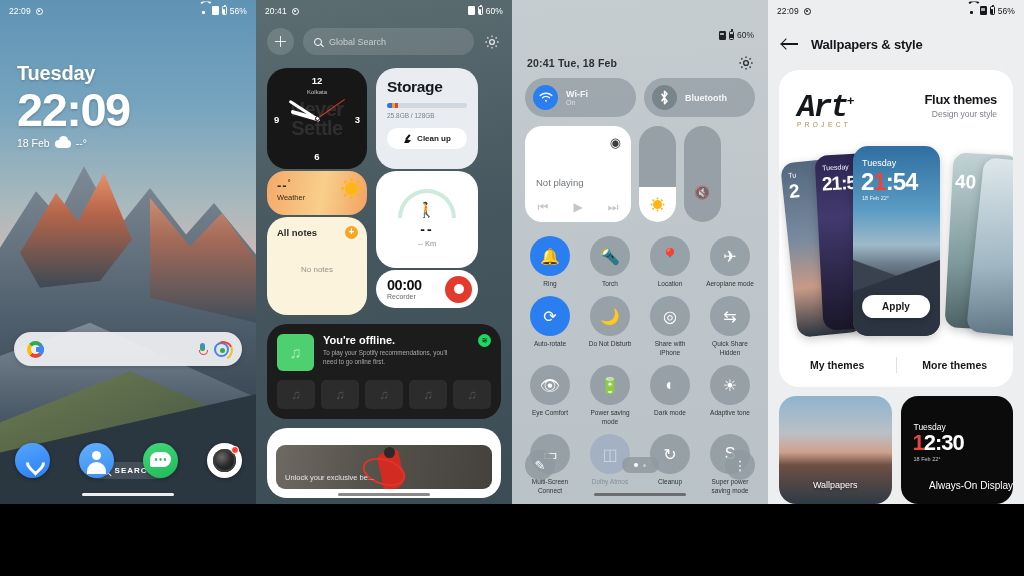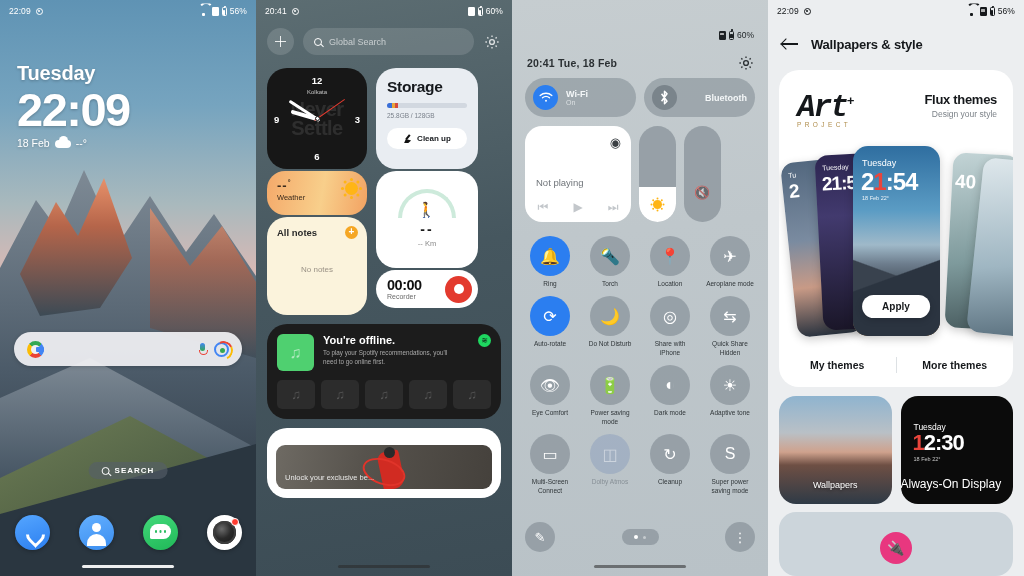--- a/index.html
+++ b/index.html
@@ -3,30 +3,30 @@
 <meta charset="utf-8">
 <style>
   * { box-sizing: border-box; margin: 0; padding: 0; }
   html, body {
     width: 1024px; height: 576px;
     background: #000;
     font-family: "Liberation Sans", sans-serif;
     overflow: hidden;
   }
   .strip { display: flex; width: 1024px; height: 576px; }
-  .panel { width: 256px; height: 576px; position: relative; overflow: hidden; }
+  .panel { width: 256px; height: 504px; position: relative; overflow: hidden; }
 
   
   .statusbar {
     position: absolute; top: 0; left: 0; right: 0; height: 22px;
     display: flex; align-items: center; justify-content: space-between;
     padding: 0 9px; font-size: 8.5px; letter-spacing: .1px; z-index: 40;
   }
   .sb-left { display: flex; align-items: center; gap: 5px; }
-  .sb-right { display: flex; align-items: flex-end; gap: 3px; }
+  .sb-right { display: flex; align-items: flex-start; gap: 3px; }
   .sb-dot { width: 7px; height: 7px; border-radius: 50%; border: 1.1px solid currentColor; position: relative; }
   .sb-dot::after { content:""; position:absolute; left:50%; top:50%; width:2.4px; height:2.4px; margin:-1.2px 0 0 -1.2px; border-radius:50%; background: currentColor; }
   .ic-wifi { width: 10px; height: 8px; position: relative; }
   .ic-wifi::before {
     content:""; position:absolute; left:0; bottom:0; width:10px; height:10px;
     border: 2px solid currentColor; border-radius: 50%;
     clip-path: polygon(50% 50%, 0% 10%, 100% 10%);
   }
   .ic-wifi::after { content:""; position:absolute; left:3.6px; bottom:0.5px; width:2.8px; height:2.8px; background: currentColor; border-radius: 1px; }
   .ic-sim { width: 7px; height: 9px; background: currentColor; border-radius: 1.2px; position: relative; }
@@ -206,21 +206,21 @@
   .rcc-cap { position:absolute; left:9px; bottom:7px; font-size:7.5px; color:rgba(255,255,255,.85); }
 
   
   #p3 { background: linear-gradient(175deg,#c6cdd0 0%, #bfc7cb 40%, #b9c2c7 100%); color:#2b3033; }
   .qs-status { position:absolute; top:30px; left:0; right:0; display:flex; justify-content:flex-end; padding-right:14px; align-items:center; gap:3px; font-size:8.5px; color:#1d2225; }
   .qs-head { position:absolute; top:54px; left:15px; right:13px; display:flex; align-items:center; justify-content:space-between; }
   .qs-time { font-size:10.5px; font-weight:600; letter-spacing:.2px; }
   .qs-top { position:absolute; top:78px; left:13px; right:13px; display:flex; gap:8px; }
   .qtile { flex:1; height:39px; border-radius:21px; display:flex; align-items:center; gap:8px; padding:0 8px; }
   .qtile.on { background: rgba(148,158,164,.78); }
-  .qtile.off { background: rgba(148,158,164,.78); justify-content: space-between; }
+  .qtile.off { background: rgba(148,158,164,.78); }
   .qtile .rnd { width:25px;height:25px;border-radius:50%; display:flex;align-items:center;justify-content:center; flex:none; }
   .qtile.on .rnd { background:#2b7ef0; }
   .qtile.off .rnd { background: rgba(120,130,137,.95); }
   .qtile .tl { font-size:9px; font-weight:600; color:#f4f7f8; }
   .qtile .ts { font-size:7px; color:rgba(244,247,248,.72); }
 
   .qs-mid { position:absolute; top:126px; left:13px; right:13px; display:flex; gap:8px; }
   .media { width:106px; height:96px; border-radius:17px; background:#fff; position:relative; padding:9px; flex:none; }
   .media .cast { position:absolute; right:10px; top:9px; font-size:13px; color:#3a3f43; }
   .media .np { position:absolute; left:11px; bottom:34px; font-size:9.5px; color:#70757a; }
@@ -286,21 +286,21 @@
 
   .row2 { position:absolute; top:396px; left:11px; right:11px; display:flex; gap:9px; }
   .tile2 { flex:1; height:108px; border-radius:17px; position:relative; overflow:hidden; }
   .tile-wall { background: linear-gradient(180deg,#8fb4cf 0%, #b9c0c6 34%, #cfa28d 52%, #6e4f44 64%, #2e3a46 100%); }
   .tile-wall .cap { position:absolute; left:0;right:0; bottom:14px; text-align:center; font-size:9px; color:#fff; text-shadow:0 1px 3px rgba(0,0,0,.55); }
   .tile-aod { background:#0b0b0b; color:#fff; }
   .tile-aod .tday { position:absolute; left:13px; top:26px; font-size:8.5px; }
   .tile-aod .ttime { position:absolute; left:12px; top:34px; font-size:22px; font-weight:700; letter-spacing:-1px; }
   .tile-aod .ttime b { color:#e8453c; }
   .tile-aod .tdate { position:absolute; left:13px; top:60px; font-size:5.5px; color:#c9c9c9; }
-  .tile-aod .cap { position:absolute; left:0; right:0; bottom:13px; text-align:left; font-size:12px; }
+  .tile-aod .cap { position:absolute; left:0; right:0; bottom:13px; text-align:right; font-size:10px; }
 
   .row3 { position:absolute; top:512px; left:11px; right:11px; display:flex; gap:9px; }
   .tile3 { flex:1; height:64px; border-radius:17px; position:relative; overflow:hidden; }
   .tile-font { background:#e7e9ec; }
   .tile-font .aa { position:absolute; left:20px; bottom:-12px; font-size:40px; font-weight:400; font-family:"DejaVu Sans", sans-serif; }
   .tile-icons { background:#ccd5db; }
   .tile-icons .bubble { position:absolute; left:50%; top:20px; transform:translateX(-50%); width:32px;height:32px;border-radius:50%; background:#e8377f; display:flex;align-items:center;justify-content:center; color:#fff; font-size:14px; }
   .tile-font .line { position:absolute; left:70px; bottom:8px; width:115px; height:2px; background:#5c6369; }
 </style>
 </head>

